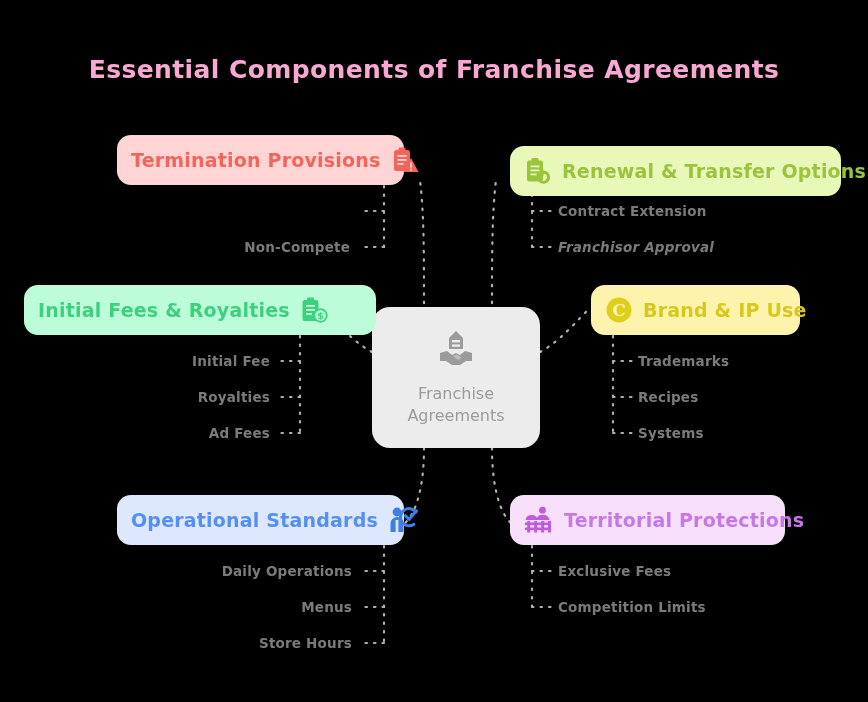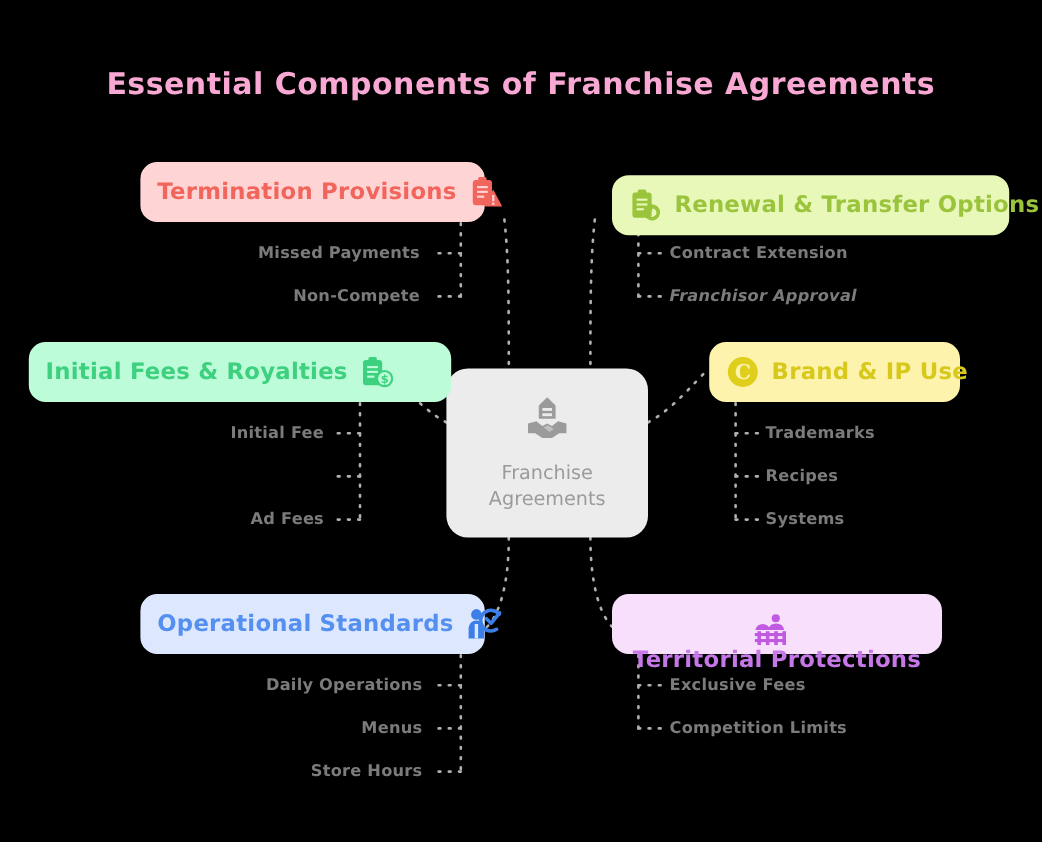--- a/index.html
+++ b/index.html
@@ -38,21 +38,21 @@
     font-size:16px; color:#9b9b9b; line-height:22px;
     text-align:center; font-weight:normal;
   }
 
   
   .branch {
     position:absolute;
     display:flex; align-items:center;
     height:50px;
     border-radius:14px;
-    padding:16px 14px;
+    padding:0 14px;
     z-index:3;
     white-space:nowrap;
   }
   .branch .b-label { font-size:19px; font-weight:bold; letter-spacing:0.2px; }
   .branch .b-icon { display:flex; align-items:center; }
   .branch.icon-right .b-icon { margin-left:10px; }
   .branch.icon-left  .b-icon { margin-right:10px; }
 
   
   .sub {
@@ -145,21 +145,20 @@
           <rect x="6.5" y="9" width="9" height="1.8" fill="#ffd4d4"></rect>
           <rect x="6.5" y="13" width="9" height="1.8" fill="#ffd4d4"></rect>
           <rect x="6.5" y="17" width="6" height="1.8" fill="#ffd4d4"></rect>
           <path d="M20 12 L27.5 26 L12.5 26 Z"></path>
           <rect x="19.1" y="16.5" width="1.9" height="5.2" fill="#ffd4d4"></rect>
           <rect x="19.1" y="22.8" width="1.9" height="1.9" fill="#ffd4d4"></rect>
         </g>
       </svg>
     </span>
   </div>
-  <div class="sub right-align" style="left:150px; top:203px; width:200px;">Missed Payments</div>
   <div class="sub right-align" style="left:150px; top:239px; width:200px;">Non-Compete</div>
 
   <div class="branch icon-left" style="left:510px; top:146px; width:331px; background:#e8f8b8;">
     <span class="b-icon">
       <svg width="28" height="28" viewBox="0 0 28 28">
         <g fill="#9ac43c">
           <rect x="3" y="3.5" width="16" height="21" rx="2.5"></rect>
           <rect x="7.5" y="1" width="7" height="4" rx="1.3"></rect>
           <rect x="6.5" y="8.5" width="9" height="1.8" fill="#e8f8b8"></rect>
           <rect x="6.5" y="12.5" width="9" height="1.8" fill="#e8f8b8"></rect>
@@ -184,20 +183,21 @@
           <rect x="6" y="13" width="9" height="1.8" fill="#bcfcd8"></rect>
           <rect x="6" y="17" width="6" height="1.8" fill="#bcfcd8"></rect>
           <circle cx="20.5" cy="19.5" r="7.2"></circle>
           <circle cx="20.5" cy="19.5" r="5.4" fill="#bcfcd8"></circle>
           <text x="20.5" y="23.4" font-size="9.5" font-weight="bold" text-anchor="middle" fill="#3dd17f" font-family="DejaVu Sans, sans-serif">$</text>
         </g>
       </svg>
     </span>
   </div>
   <div class="sub right-align" style="left:70px; top:353px; width:200px;">Initial Fee</div>
+  <div class="sub right-align" style="left:70px; top:389px; width:200px;">Royalties</div>
   <div class="sub right-align" style="left:70px; top:425px; width:200px;">Ad Fees</div>
 
   <div class="branch icon-left" style="left:591px; top:285px; width:209px; background:#fdf3ac;">
     <span class="b-icon">
       <svg width="28" height="28" viewBox="0 0 28 28">
         <circle cx="14" cy="14" r="12.5" fill="#e0ce1c"></circle>
         <text x="14" y="19.6" font-size="17" font-weight="bold" text-anchor="middle" fill="#fdf3ac" font-family="DejaVu Serif, serif">C</text>
       </svg>
     </span>
     <span class="b-label" style="color:#d7c81b;">Brand &amp; IP Use</span>
@@ -217,21 +217,21 @@
           <path d="M28 6 a8.6 8.6 0 1 0 -2.2 12.4" fill="none" stroke="#3d7fe8" stroke-width="3" stroke-linecap="round"></path>
           <path d="M17.4 9.6 L21.2 13.4 L28.4 4.8" fill="none" stroke="#3d7fe8" stroke-width="3" stroke-linecap="round" stroke-linejoin="round"></path>
         </g>
       </svg>
     </span>
   </div>
   <div class="sub right-align" style="left:150px; top:563px; width:202px;">Daily Operations</div>
   <div class="sub right-align" style="left:150px; top:599px; width:202px;">Menus</div>
   <div class="sub right-align" style="left:150px; top:635px; width:202px;">Store Hours</div>
 
-  <div class="branch icon-left" style="left:510px; top:495px; width:275px; background:#f8e0fc;flex-direction:column;">
+  <div class="branch icon-left" style="left:510px; top:495px; width:275px; background:#f8e0fc;">
     <span class="b-icon">
       <svg width="30" height="28" viewBox="0 0 30 28">
         <g fill="#c05ae0">
           <circle cx="18.5" cy="4.2" r="3.4"></circle>
           <path d="M12 14 a7 7 0 0 1 13.6 0 Z"></path>
           <path d="M1.5 14 a6.2 6.2 0 0 1 12.2 0 Z"></path>
           <rect x="1" y="16.5" width="25.5" height="2.6"></rect>
           <rect x="1" y="21.5" width="25.5" height="2.6"></rect>
           <rect x="3.2" y="15" width="3" height="11.5"></rect>
           <rect x="10.2" y="15" width="3" height="11.5"></rect>

